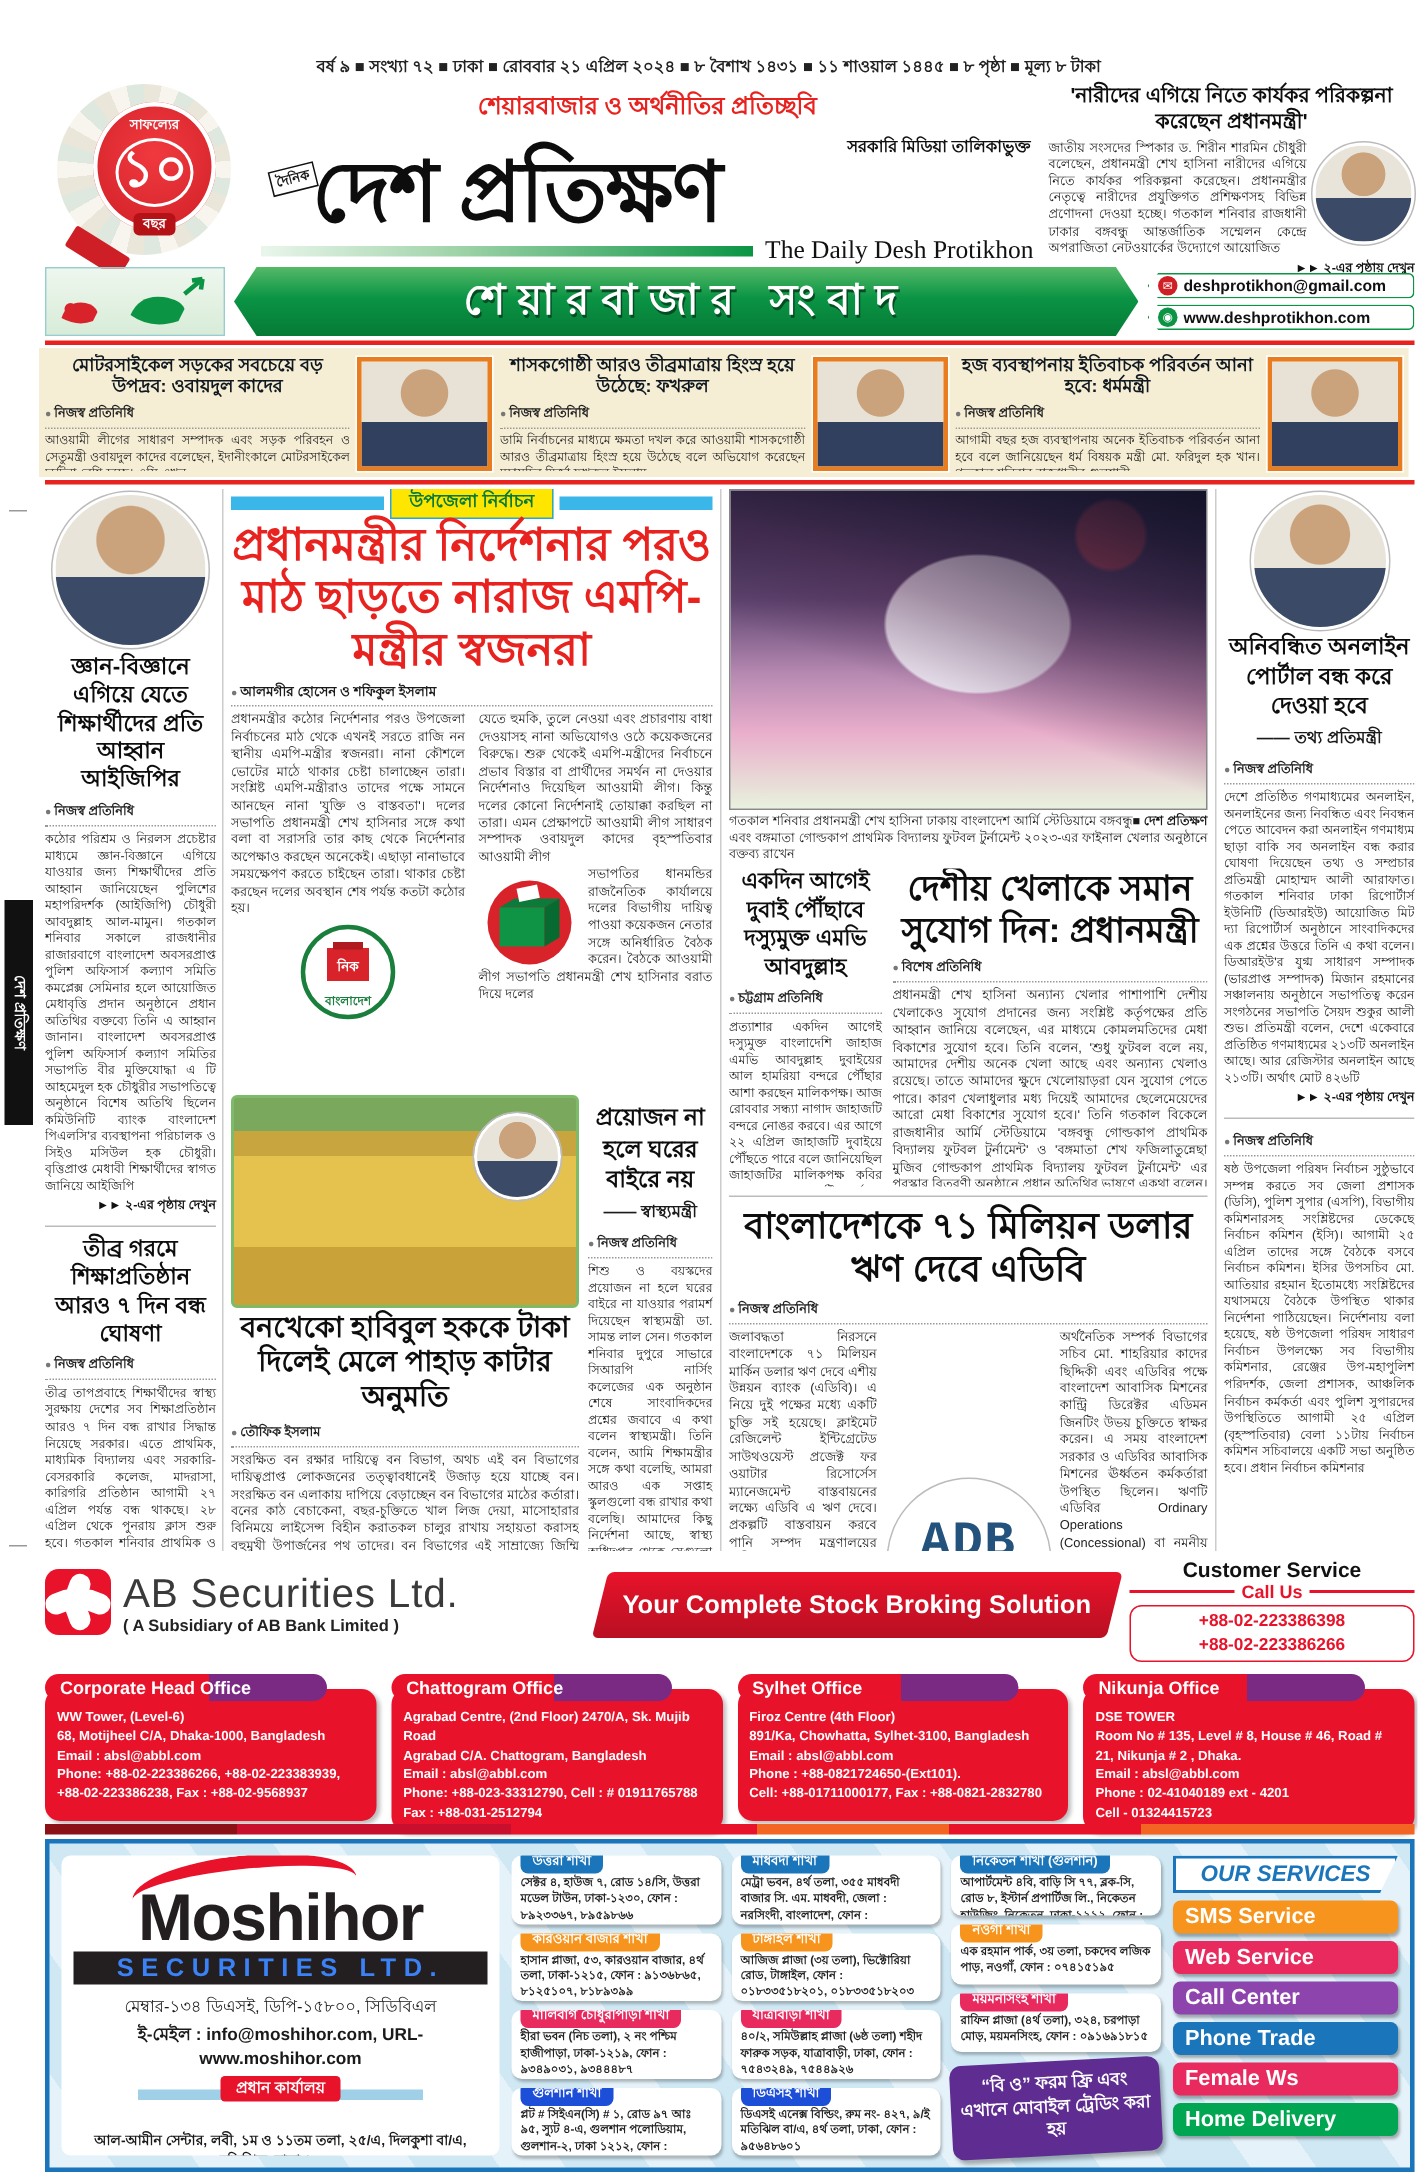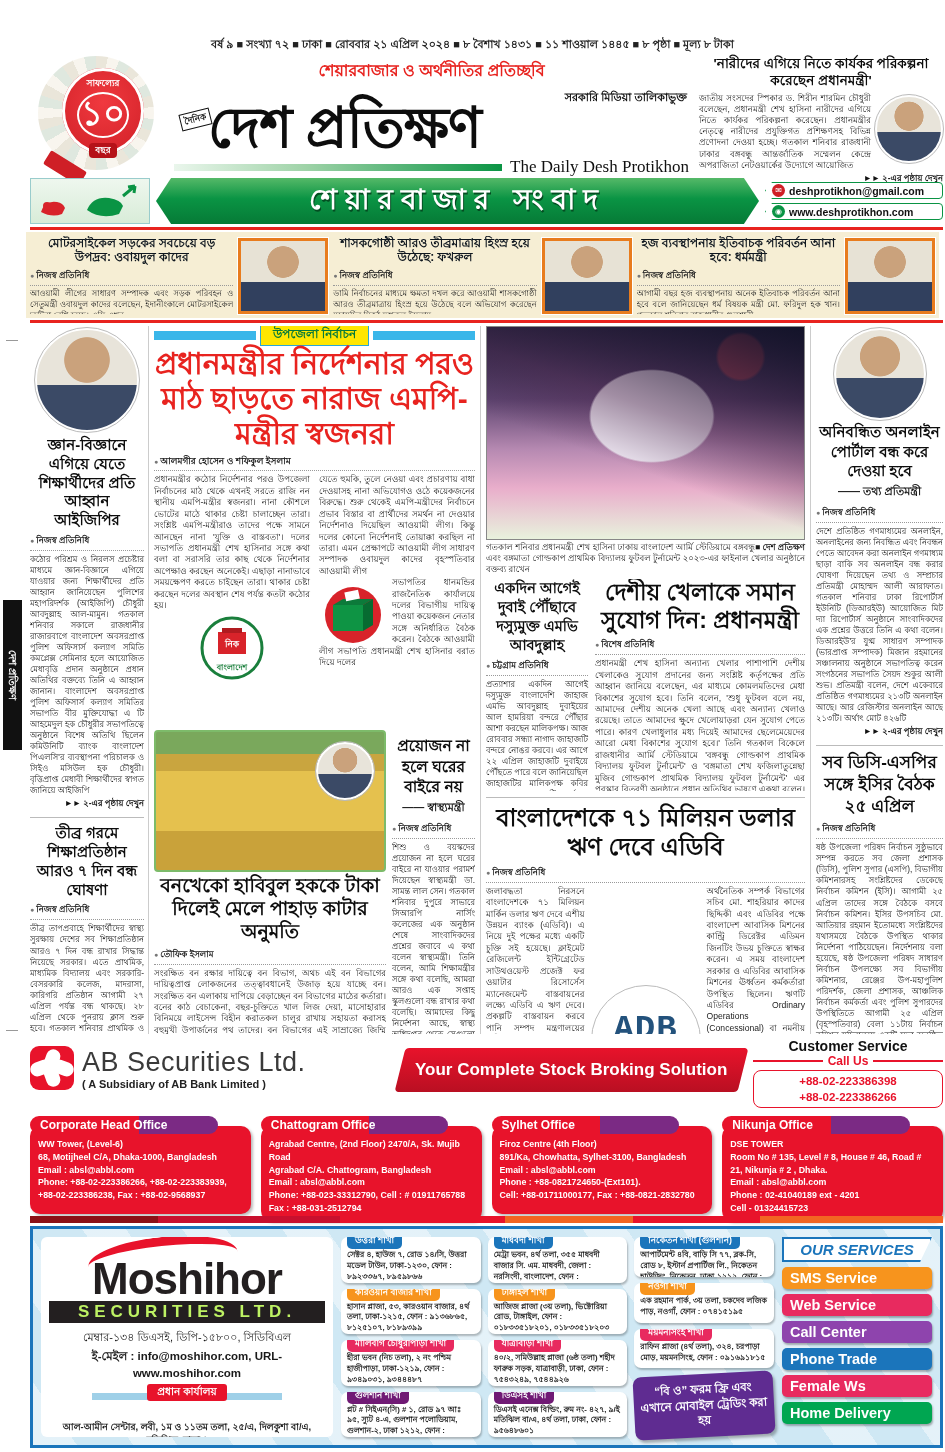--- a/index.html
+++ b/index.html
@@ -141,31 +141,31 @@
 #stripes{position:absolute;top:1216px;left:30px;width:913px;height:7px;
  background:linear-gradient(90deg,#8b1117 0 14%,#c8102e 14% 34%,#e8132b 34% 52%,#f26522 52% 66%,#e8132b 66% 80%,#f26522 80% 100%)}
 
 #mosh{position:absolute;top:1226px;left:30px;width:913px;height:222px;border:3px solid #1b75bb;background:
  repeating-linear-gradient(55deg,rgba(255,255,255,.45) 0 36px,rgba(255,255,255,0) 36px 82px),#cfe8f4;
  display:flex;gap:8px;padding:8px}
 .m-left{flex:0 0 292px;background:#fff;border-radius:6px;padding:6px 8px;text-align:center;overflow:hidden}
 .m-logo{position:relative;display:inline-block;margin-top:16px}
 .m-logo .name{font-size:44px;font-weight:bold;color:#231f20;letter-spacing:-1px;line-height:.9}
 .m-swoosh{position:absolute;left:-4px;top:-22px;width:150px;height:44px;border-top:9px solid #e8132b;border-radius:50%;transform:rotate(-6deg)}
-.m-secbar{background:#231f20;color:#bef264;font-weight:bold;font-size:17px;letter-spacing:5px;padding:1px 6px;margin-top:2px}
+.m-secbar{background:#231f20;color:#3b82f6;font-weight:bold;font-size:17px;letter-spacing:5px;padding:1px 6px;margin-top:2px}
 .m-member{font-size:11px;font-weight:normal;margin-top:6px}
 .m-email{font-size:11.5px;font-weight:bold}
 .m-headlbl{display:inline-block;background:#e8132b;color:#fff;font-size:10.5px;font-weight:bold;padding:0 10px;border-radius:3px;margin-top:5px;
  box-shadow:-60px 4px 0 -5px #9fd0e8,60px 4px 0 -5px #9fd0e8}
 .m-addr{font-size:9.3px;font-weight:bold;line-height:1.45;margin-top:20px}
 .m-mid{flex:1;display:flex;gap:7px}
 .m-col{flex:1;display:flex;flex-direction:column;gap:6px}
 .bcard{background:#fff;border-radius:7px;padding:10px 6px 4px;position:relative;box-shadow:1px 2px 2px rgba(0,0,0,.25);flex:1;overflow:hidden}
 .bpill{position:absolute;top:-5px;left:6px;color:#fff;font-size:8.8px;font-weight:bold;padding:1px 8px;border-radius:5px}
-.pill-blue{background:#1b75bb}.pill-orange{background:#f7941d}.pill-pink{background:#e82a5f}.pill-purple{background:#701a75}
+.pill-blue{background:#1b75bb}.pill-orange{background:#f7941d}.pill-pink{background:#e82a5f}.pill-purple{background:#1d4ed8}
 .btext{font-size:7.8px;font-weight:bold;line-height:1.4;color:#222;margin-top:3px}
 .m-note{background:#5f2c91;color:#fff;font-weight:bold;font-size:11.5px;text-align:center;border-radius:8px;
  padding:8px 6px;transform:rotate(-3deg);line-height:1.35;box-shadow:2px 3px 3px rgba(0,0,0,.3)}
 .m-right{flex:0 0 150px;display:flex;flex-direction:column;gap:5px}
 .svc-head{background:#fff;border:2px solid #1b75bb;color:#1b75bb;font-weight:bold;font-style:italic;font-size:15px;
  text-align:center;padding:2px 0;clip-path:polygon(0 0,100% 0,92% 100%,0 100%);box-shadow:2px 2px 0 #1b75bb}
 .svc{color:#fff;font-weight:bold;font-size:14.5px;padding:3px 8px;border-radius:5px;box-shadow:1px 2px 2px rgba(0,0,0,.3)}
 .s0{background:#f7941d}.s1{background:#e82a5f}.s2{background:#8e44ad}.s3{background:#1b75bb}.s4{background:#e82a5f}.s5{background:#00a651}
 </style>
 </head>
@@ -376,21 +376,20 @@
     <div>
       <div class="ip-photo portrait"></div>
       <h2>অনিবন্ধিত অনলাইন পোর্টাল বন্ধ করে দেওয়া হবে</h2>
       <div class="attr">—— তথ্য প্রতিমন্ত্রী</div>
       <div class="rep">নিজস্ব প্রতিনিধি</div>
       <div class="jtext" style="font-size:8.3px">দেশে প্রতিষ্ঠিত গণমাধ্যমের অনলাইন, অনলাইনের জন্য নিবন্ধিত এবং নিবন্ধন পেতে আবেদন করা অনলাইন গণমাধ্যম ছাড়া বাকি সব অনলাইন বন্ধ করার ঘোষণা দিয়েছেন তথ্য ও সম্প্রচার প্রতিমন্ত্রী মোহাম্মদ আলী আরাফাত। গতকাল শনিবার ঢাকা রিপোর্টার্স ইউনিটি (ডিআরইউ) আয়োজিত মিট দ্যা রিপোর্টার্স অনুষ্ঠানে সাংবাদিকদের এক প্রশ্নের উত্তরে তিনি এ কথা বলেন। ডিআরইউ'র যুগ্ম সাধারণ সম্পাদক (ভারপ্রাপ্ত সম্পাদক) মিজান রহমানের সঞ্চালনায় অনুষ্ঠানে সভাপতিত্ব করেন সংগঠনের সভাপতি সৈয়দ শুকুর আলী শুভ। প্রতিমন্ত্রী বলেন, দেশে একেবারে প্রতিষ্ঠিত গণমাধ্যমের ২১৩টি অনলাইন আছে। আর রেজিস্টার অনলাইন আছে ২১৩টি। অর্থাৎ মোট ৪২৬টি</div>
       <div class="more">►► ২-এর পৃষ্ঠায় দেখুন</div>
     </div>
     <div class="hsep"></div>
     <div>
-      <h2 class="h2b">সব ডিসি-এসপির সঙ্গে ইসির বৈঠক ২৫ এপ্রিল</h2>
       <div class="rep">নিজস্ব প্রতিনিধি</div>
       <div class="jtext" style="font-size:8.3px">ষষ্ঠ উপজেলা পরিষদ নির্বাচন সুষ্ঠুভাবে সম্পন্ন করতে সব জেলা প্রশাসক (ডিসি), পুলিশ সুপার (এসপি), বিভাগীয় কমিশনারসহ সংশ্লিষ্টদের ডেকেছে নির্বাচন কমিশন (ইসি)। আগামী ২৫ এপ্রিল তাদের সঙ্গে বৈঠকে বসবে নির্বাচন কমিশন। ইসির উপসচিব মো. আতিয়ার রহমান ইতোমধ্যে সংশ্লিষ্টদের যথাসময়ে বৈঠকে উপস্থিত থাকার নির্দেশনা পাঠিয়েছেন। নির্দেশনায় বলা হয়েছে, ষষ্ঠ উপজেলা পরিষদ সাধারণ নির্বাচন উপলক্ষ্যে সব বিভাগীয় কমিশনার, রেঞ্জের উপ-মহাপুলিশ পরিদর্শক, জেলা প্রশাসক, আঞ্চলিক নির্বাচন কর্মকর্তা এবং পুলিশ সুপারদের উপস্থিতিতে আগামী ২৫ এপ্রিল (বৃহস্পতিবার) বেলা ১১টায় নির্বাচন কমিশন সচিবালয়ে একটি সভা অনুষ্ঠিত হবে। প্রধান নির্বাচন কমিশনার</div>
 
     </div>
   </div>
 </div>
 
 <div id="abad">
   <div class="ab-top">
     <div class="ab-logoblk">

